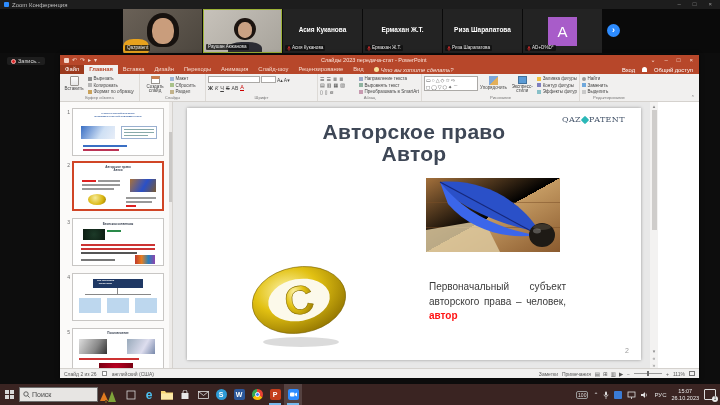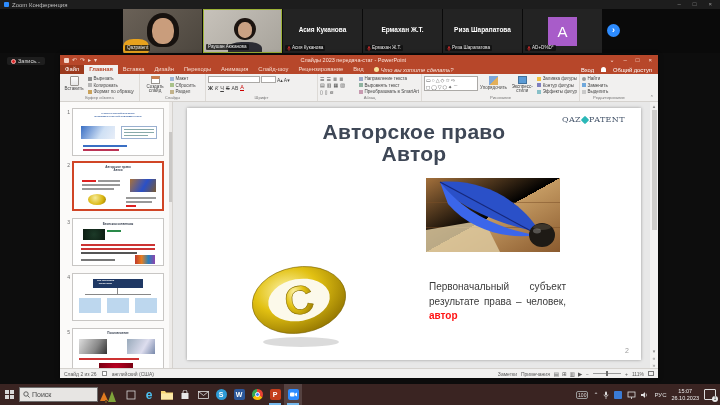--- a/index.html
+++ b/index.html
@@ -35,21 +35,21 @@
     display:flex;align-items:center;justify-content:center;color:#fff;font-size:15px;}
   .next-btn{position:absolute;left:607px;top:15px;width:13px;height:13px;border-radius:50%;background:#2D8CFF;
     color:#fff;font-size:9px;line-height:12px;text-align:center;font-weight:bold;}
 
   
   .recording{left:7px;top:57px;display:flex;align-items:center;gap:2px;background:#1e1e1e;
     border-radius:2px;padding:1px 4px;color:#ddd;font-size:5.5px;}
   .rec-dot{width:5px;height:5px;border-radius:50%;background:#e02828;border:1px solid #f2b0b0;box-sizing:border-box;}
 
   
-  .ppt{left:60px;top:55px;width:598px;height:323px;background:#fff;box-shadow:0 0 4px rgba(0,0,0,.6);}
+  .ppt{left:60px;top:55px;width:598px;height:323px;background:#fff;box-shadow:0 0 4px rgba(0,0,0,.6);padding-left:41px;}
   .ppt-titlebar{position:absolute;left:0;top:0;width:100%;height:10px;background:#B7472A;display:flex;
     align-items:center;color:#fff;font-size:5.5px;}
   .qat{display:flex;gap:3px;align-items:center;padding-left:4px;color:#f3d5c9;font-size:6px;line-height:10px;}
   .qat .sv{width:5px;height:5px;background:#f3d5c9;border-radius:1px;}
   .ppt-title{flex:1;text-align:center;color:#fbe3da;font-size:5.5px;white-space:nowrap;overflow:hidden;}
   .pwc{display:flex;gap:9px;padding-right:6px;font-size:6px;color:#fbe3da;line-height:10px;}
 
   .ppt-tabs{position:absolute;left:0;top:10px;width:100%;height:9px;background:#B7472A;display:flex;
     align-items:stretch;font-size:5.8px;color:#f6d9cd;}
   .tab{padding:0 5px;line-height:9px;white-space:nowrap;}
@@ -534,21 +534,21 @@
           </radialGradient>
         </defs>
         <ellipse cx="56" cy="84" rx="38" ry="5" fill="#000" opacity=".14"></ellipse>
         <g transform="rotate(-10 54 42)">
           <ellipse cx="54" cy="42" rx="47" ry="33" fill="url(#goldA)" stroke="#7a6300" stroke-width=".6"></ellipse>
           <ellipse cx="54" cy="42" rx="31" ry="21" fill="#fcf9ea"></ellipse>
           <text x="54" y="56" text-anchor="middle" font-family="Liberation Sans, sans-serif" font-size="40" font-weight="bold" fill="url(#goldA)" stroke="#8a7000" stroke-width=".6">C</text>
         </g>
       </svg>
 
-      <div class="subject"><span>Первоначальный субъект результате права – человек, </span><span class="red" style="color:#FF1414;">автор</span></div>
+      <div class="subject"><span>Первоначальный субъект авторского права – человек, </span><span class="red" style="color:#FF1414;">автор</span></div>
 
       <span class="slide-num">2</span>
     </div>
 
     <div class="vscroll">
       <span class="a1">▴</span>
       <span class="vthumb"></span>
       <span class="a2">▾</span>
       <span class="a3">«</span>
       <span class="a4">»</span>

